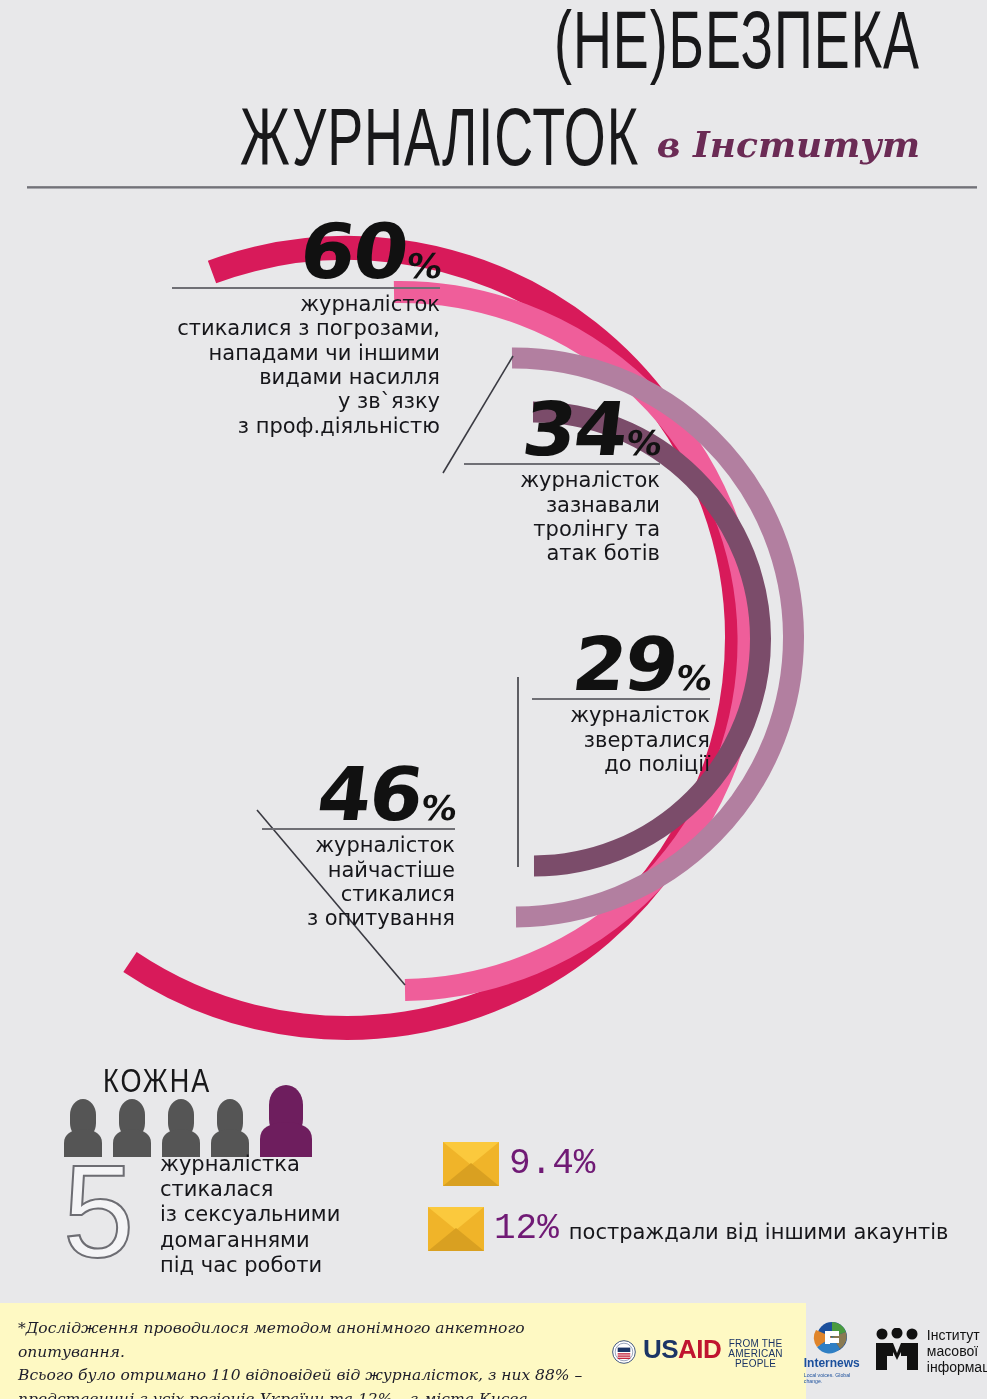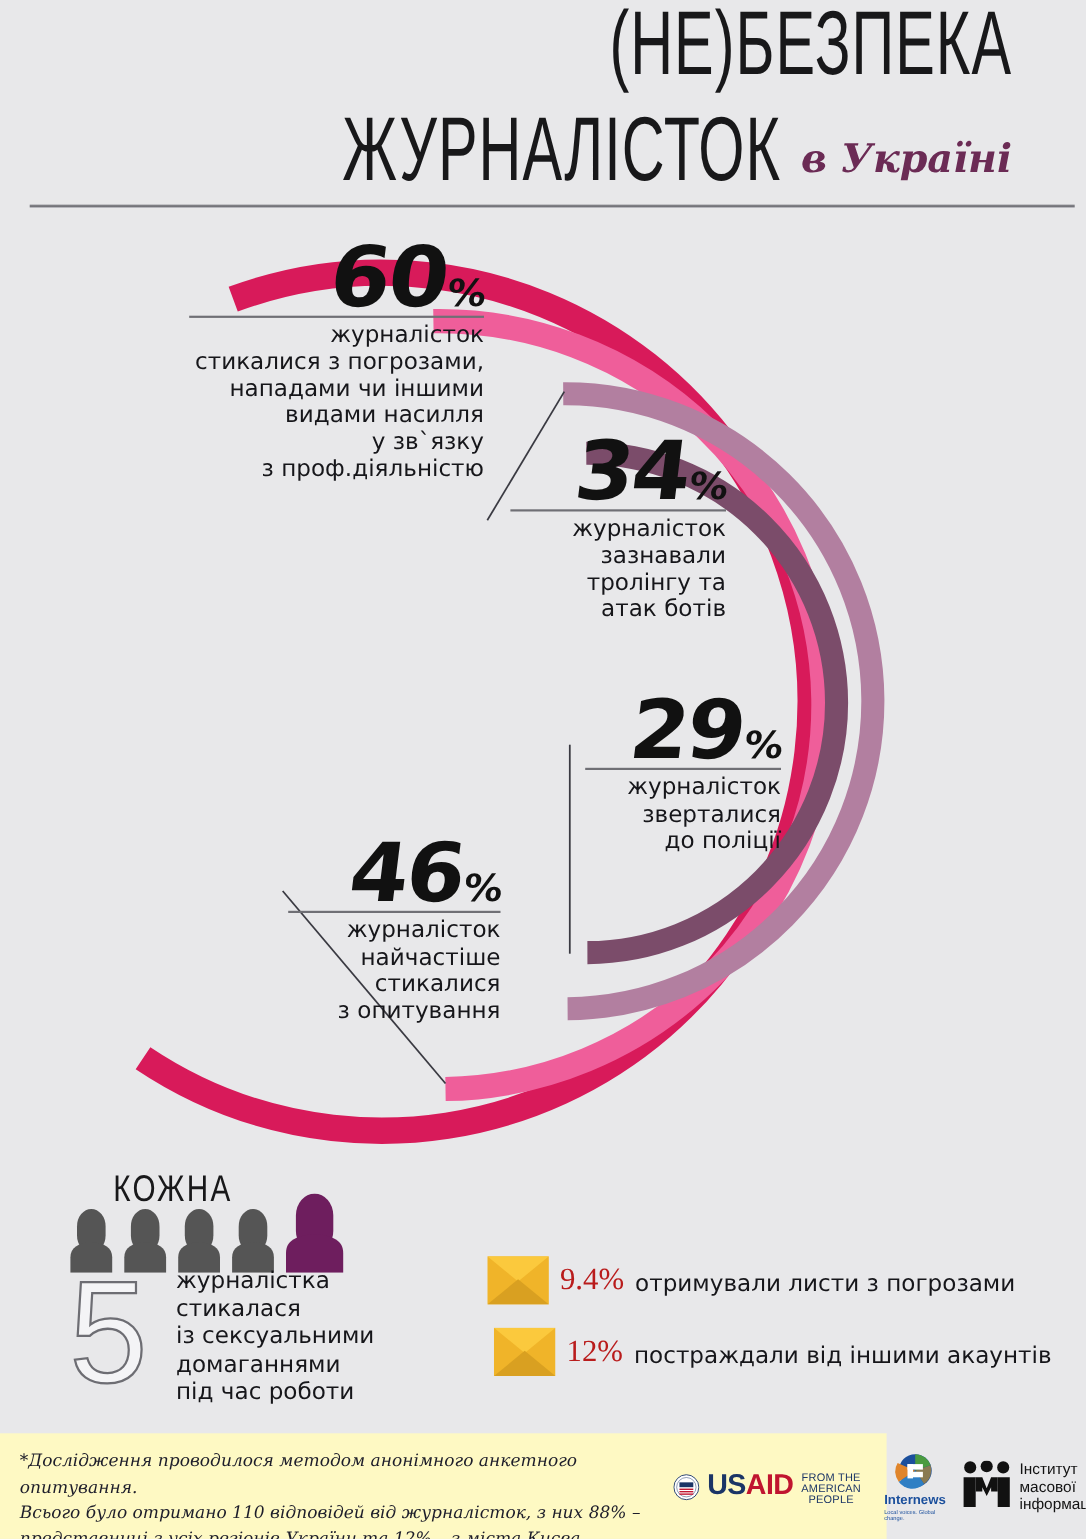--- a/index.html
+++ b/index.html
@@ -87,25 +87,25 @@
   .five-text{
     position:absolute;left:160px;top:1152px;width:230px;
     font-family:"DejaVu Sans","Liberation Sans",sans-serif;
     font-size:21px;line-height:1.2;color:#16161a;white-space:pre-line;
   }
   .five-text b{font-weight:400;}
 
   
   .mailrow{position:absolute;display:flex;align-items:center;gap:10px;}
   #mail1{left:443px;top:1142px;}
-  #mail2{left:449px;top:1207px;}
+  #mail2{left:428px;top:1207px;}
   .env{width:56px;height:44px;flex:none;}
   .mail-pct{
-    font-family:Liberation Serif, serif;
-    font-size:28px;color:#b91c1c;line-height:1;white-space:nowrap;
+    font-family:Liberation Mono, monospace;
+    font-size:36px;color:#701a75;line-height:1;white-space:nowrap;
   }
   .mail-txt{
     font-family:"DejaVu Sans","Liberation Sans",sans-serif;
     font-size:21px;color:#16161a;white-space:nowrap;padding-top:6px;
   }
 
   
   .footer{position:absolute;left:0;top:1303px;width:806px;height:96px;background:#fef9c3;}
   .foot-note{
     position:absolute;left:18px;top:14px;width:585px;
@@ -134,21 +134,21 @@
 </head>
 <body>
 
 <div class="stage">
 
   <div class="title-wrap">
     <span class="title-l1">(НЕ)БЕЗПЕКА</span>
   </div>
   <div class="title-row2">
     <span class="title-l2">ЖУРНАЛІСТОК</span>
-    <span class="title-sub">в Україні</span>
+    <span class="title-sub">в Інститут</span>
   </div>
   <div class="hdr-rule"></div>
 
   <svg class="arcs" viewBox="0 0 987 880">
 
     <path d="M 212 82 A 390 390 0 1 1 130 772" fill="none" stroke="#d81a5a" stroke-width="24"></path>
 
     <path d="M 394 102 A 330 330 0 1 1 405 800" fill="none" stroke="#ef5e9a" stroke-width="22"></path>
 
     <path d="M 512 168 A 272 272 0 1 1 516 727" fill="none" stroke="#b27fa0" stroke-width="21"></path>
@@ -232,21 +232,20 @@
 домаганнями</b><span>
 під час роботи</span></div>
 
   <div class="mailrow" id="mail1">
     <svg class="env" viewBox="0 0 56 44">
       <rect x="0" y="0" width="56" height="44" fill="#f0b429"></rect>
       <path d="M0 0 L28 23 L56 0 Z" fill="#fbc93d"></path>
       <path d="M0 44 L28 21 L56 44 Z" fill="#d9a021"></path>
     </svg>
     <span class="mail-pct">9.4%</span>
-    <span class="mail-txt">отримували листи з погрозами</span>
   </div>
 
   <div class="mailrow" id="mail2">
     <svg class="env" viewBox="0 0 56 44">
       <rect x="0" y="0" width="56" height="44" fill="#f0b429"></rect>
       <path d="M0 0 L28 23 L56 0 Z" fill="#fbc93d"></path>
       <path d="M0 44 L28 21 L56 44 Z" fill="#d9a021"></path>
     </svg>
     <span class="mail-pct">12%</span>
     <span class="mail-txt">постраждали від іншими акаунтів</span>

